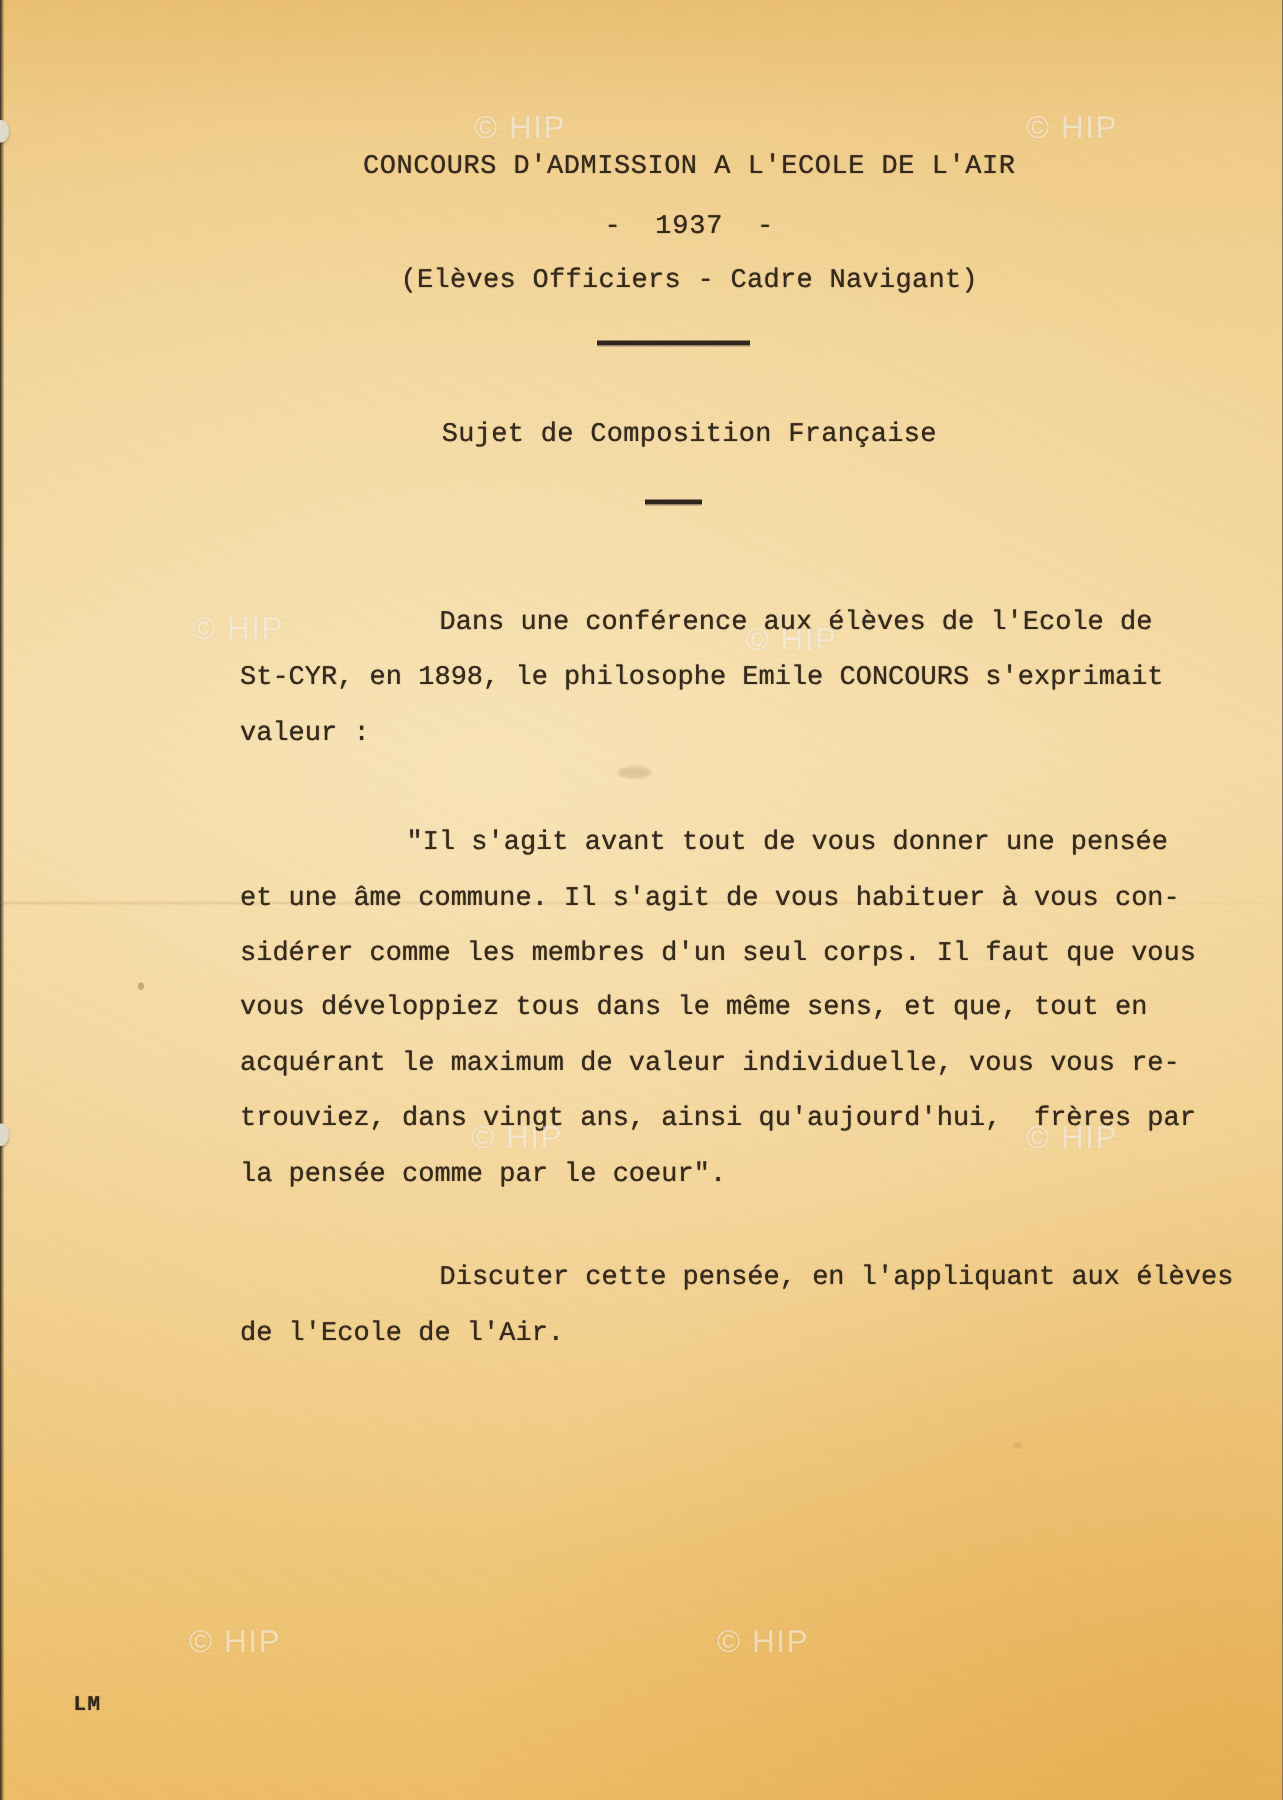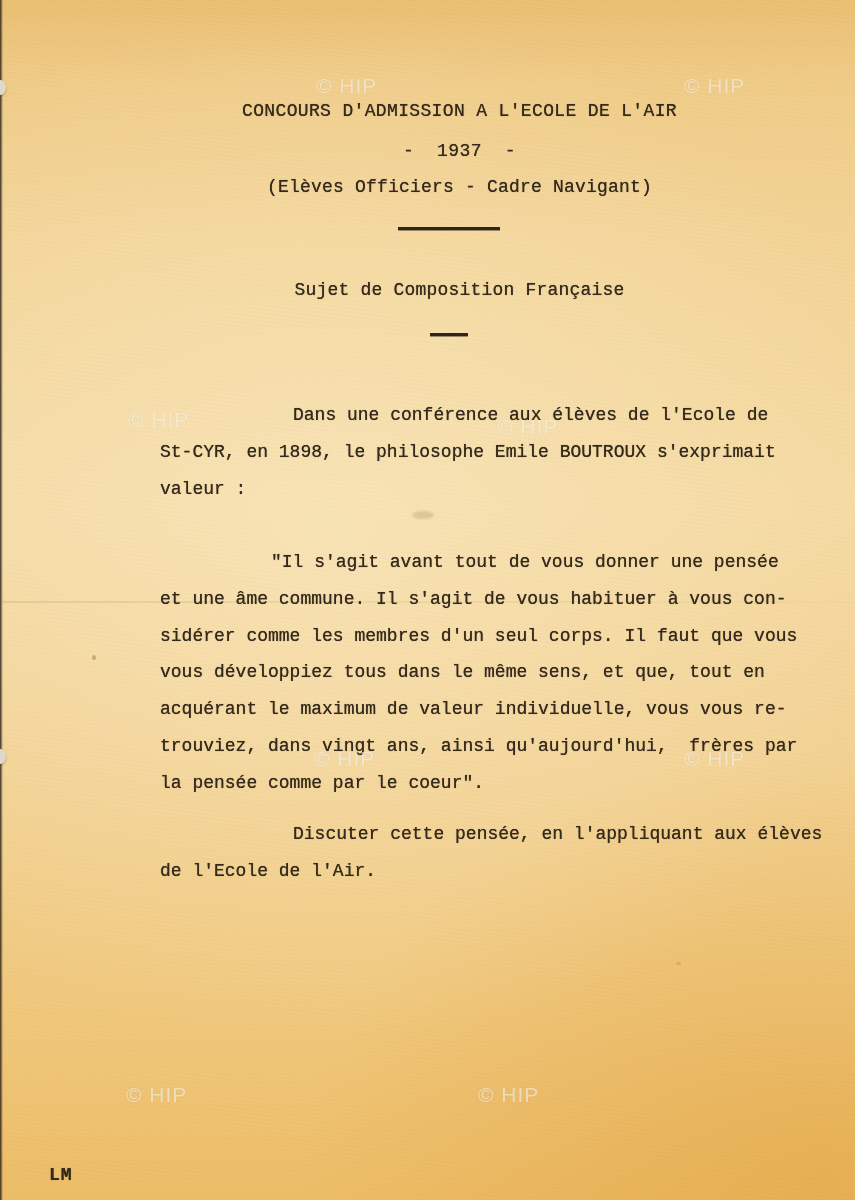--- a/index.html
+++ b/index.html
@@ -112,32 +112,31 @@
     position: absolute;
     left: 160px;
     width: 660px;
     font-size: 18px;
     line-height: 36.8px;
     letter-spacing: 0px;
   }
   .para .tline { white-space: pre; text-shadow: 0 0 0.7px rgba(48,36,20,0.85); }
   .para-intro { top: 397px; }
   .para-quote { top: 544px; }
-  .para-task  { top: 816px; }
+  .para-task  { top: 834px; }
   .para-intro .tline:first-child { padding-left: 133px; }
   .para-quote .tline:first-child { padding-left: 111px; }
   .para-task  .tline:first-child { padding-left: 133px; }
 
   .footer-mark {
     position: absolute;
     left: 49px; top: 1129px;
-    font-size: 18px;
+    font-size: 14px;
     font-weight: bold;
     letter-spacing: 1px;
-    margin-top: 36px;
   }
 
   .wm {
     position: absolute;
     font-family: Liberation Sans, sans-serif;
     font-size: 21px;
     font-weight: 400;
     letter-spacing: 1px;
     color: rgba(255,255,255,0.55);
     text-shadow: 0 0 1px rgba(120,90,40,0.15);
@@ -168,21 +167,21 @@
   <div class="header-block">
     <div class="title-line ink">CONCOURS D'ADMISSION A L'ECOLE DE L'AIR</div>
     <div class="year-line ink">-  1937  -</div>
     <div class="subtitle-line ink">(Elèves Officiers - Cadre Navigant)</div>
     <div class="section-line ink">Sujet de Composition Française</div>
   </div>
 
   <div class="rule rule1"></div>
   <div class="rule rule2"></div>
 
-  <div class="para para-intro ink"><div class="tline">Dans une conférence aux élèves de l'Ecole de</div><div class="tline">St-CYR, en 1898, le philosophe Emile BOUTROUX s'exprimait</div><div class="tline">valeur :</div></div>
+  <div class="para para-intro ink"><div class="tline">Dans une conférence aux élèves de l'Ecole de</div><div class="tline">St-CYR, en 1898, le philosophe Emile CONCOURS s'exprimait</div><div class="tline">valeur :</div></div>
   <div class="para para-quote ink"><div class="tline">"Il s'agit avant tout de vous donner une pensée</div><div class="tline">et une âme commune. Il s'agit de vous habituer à vous con-</div><div class="tline">sidérer comme les membres d'un seul corps. Il faut que vous</div><div class="tline">vous développiez tous dans le même sens, et que, tout en</div><div class="tline">acquérant le maximum de valeur individuelle, vous vous re-</div><div class="tline">trouviez, dans vingt ans, ainsi qu'aujourd'hui,  frères par</div><div class="tline">la pensée comme par le coeur".</div></div>
   <div class="para para-task ink"><div class="tline">Discuter cette pensée, en l'appliquant aux élèves</div><div class="tline">de l'Ecole de l'Air.</div></div>
 
   <div class="footer-mark ink">LM</div>
 
   <span class="wm wm1">© HIP</span>
   <span class="wm wm2">© HIP</span>
   <span class="wm wm3">© HIP</span>
   <span class="wm wm4">© HIP</span>
   <span class="wm wm5">© HIP</span>

